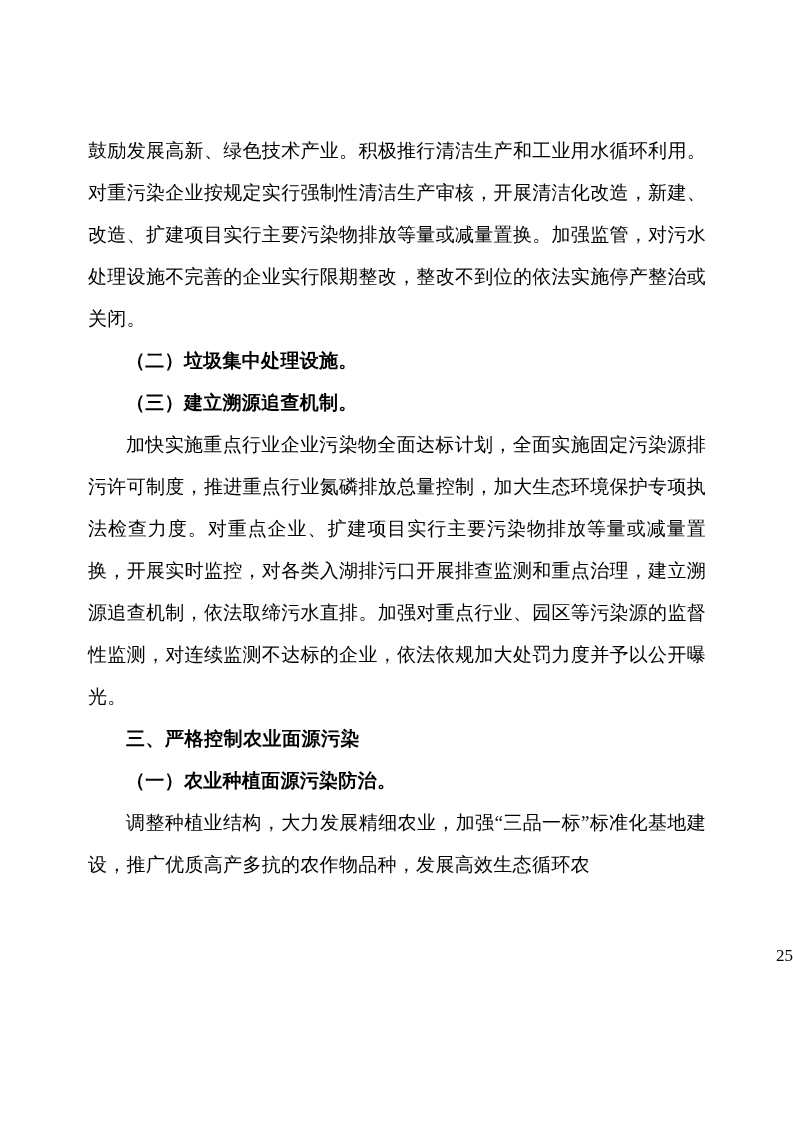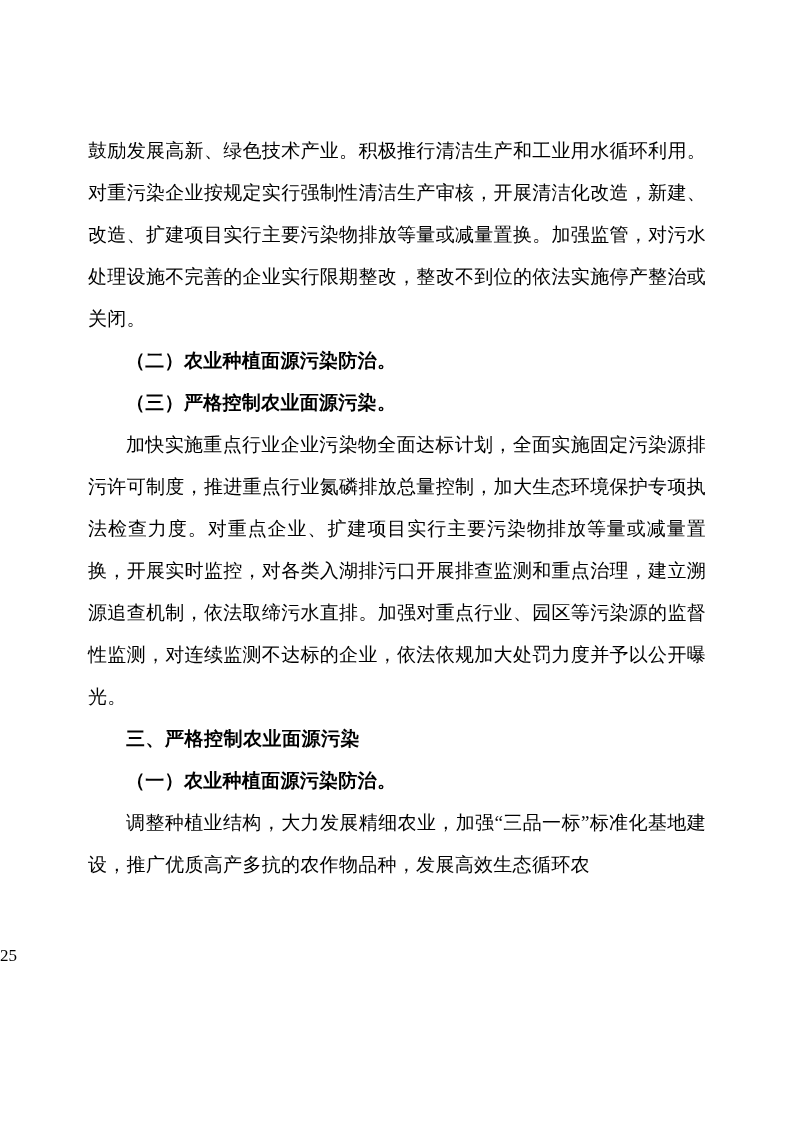--- a/index.html
+++ b/index.html
@@ -45,34 +45,34 @@
     text-indent: 2em;
     font-weight: bold;
     font-family: Liberation Serif, serif;
     letter-spacing: 0.5px;
   }
   .page-number {
     position: absolute;
     bottom: 62px;
     left: 0;
     width: 100%;
-    text-align: left;
+    text-align: right;
     font-size: 17px;
     line-height: 20px;
     font-family: "Liberation Serif", "DejaVu Serif", serif;
     color: #000000;
   }
 </style>
 </head>
 <body>
 
 <div class="page">
   <div class="content">
     <p class="para p-cont">鼓励发展高新、绿色技术产业。积极推行清洁生产和工业用水循环利用。对重污染企业按规定实行强制性清洁生产审核，开展清洁化改造，新建、改造、扩建项目实行主要污染物排放等量或减量置换。加强监管，对污水处理设施不完善的企业实行限期整改，整改不到位的依法实施停产整治或关闭。</p>
-    <p class="para p-sub">（二）农业种植面源污染防治。</p>
-    <p class="para p-sub">（三）严格控制农业面源污染。</p>
+    <p class="para p-sub">（二）垃圾集中处理设施。</p>
+    <p class="para p-sub">（三）建立溯源追查机制。</p>
     <p class="para p-body">加快实施重点行业企业污染物全面达标计划，全面实施固定污染源排污许可制度，推进重点行业氮磷排放总量控制，加大生态环境保护专项执法检查力度。对重点企业、扩建项目实行主要污染物排放等量或减量置换，开展实时监控，对各类入湖排污口开展排查监测和重点治理，建立溯源追查机制，依法取缔污水直排。加强对重点行业、园区等污染源的监督性监测，对连续监测不达标的企业，依法依规加大处罚力度并予以公开曝光。</p>
     <p class="para p-section">三、严格控制农业面源污染</p>
     <p class="para p-sub">（一）农业种植面源污染防治。</p>
     <p class="para p-body">调整种植业结构，大力发展精细农业，加强“三品一标”标准化基地建设，推广优质高产多抗的农作物品种，发展高效生态循环农</p>
   </div>
   <div class="page-number">25</div>
 </div>
 
 </body></html>

